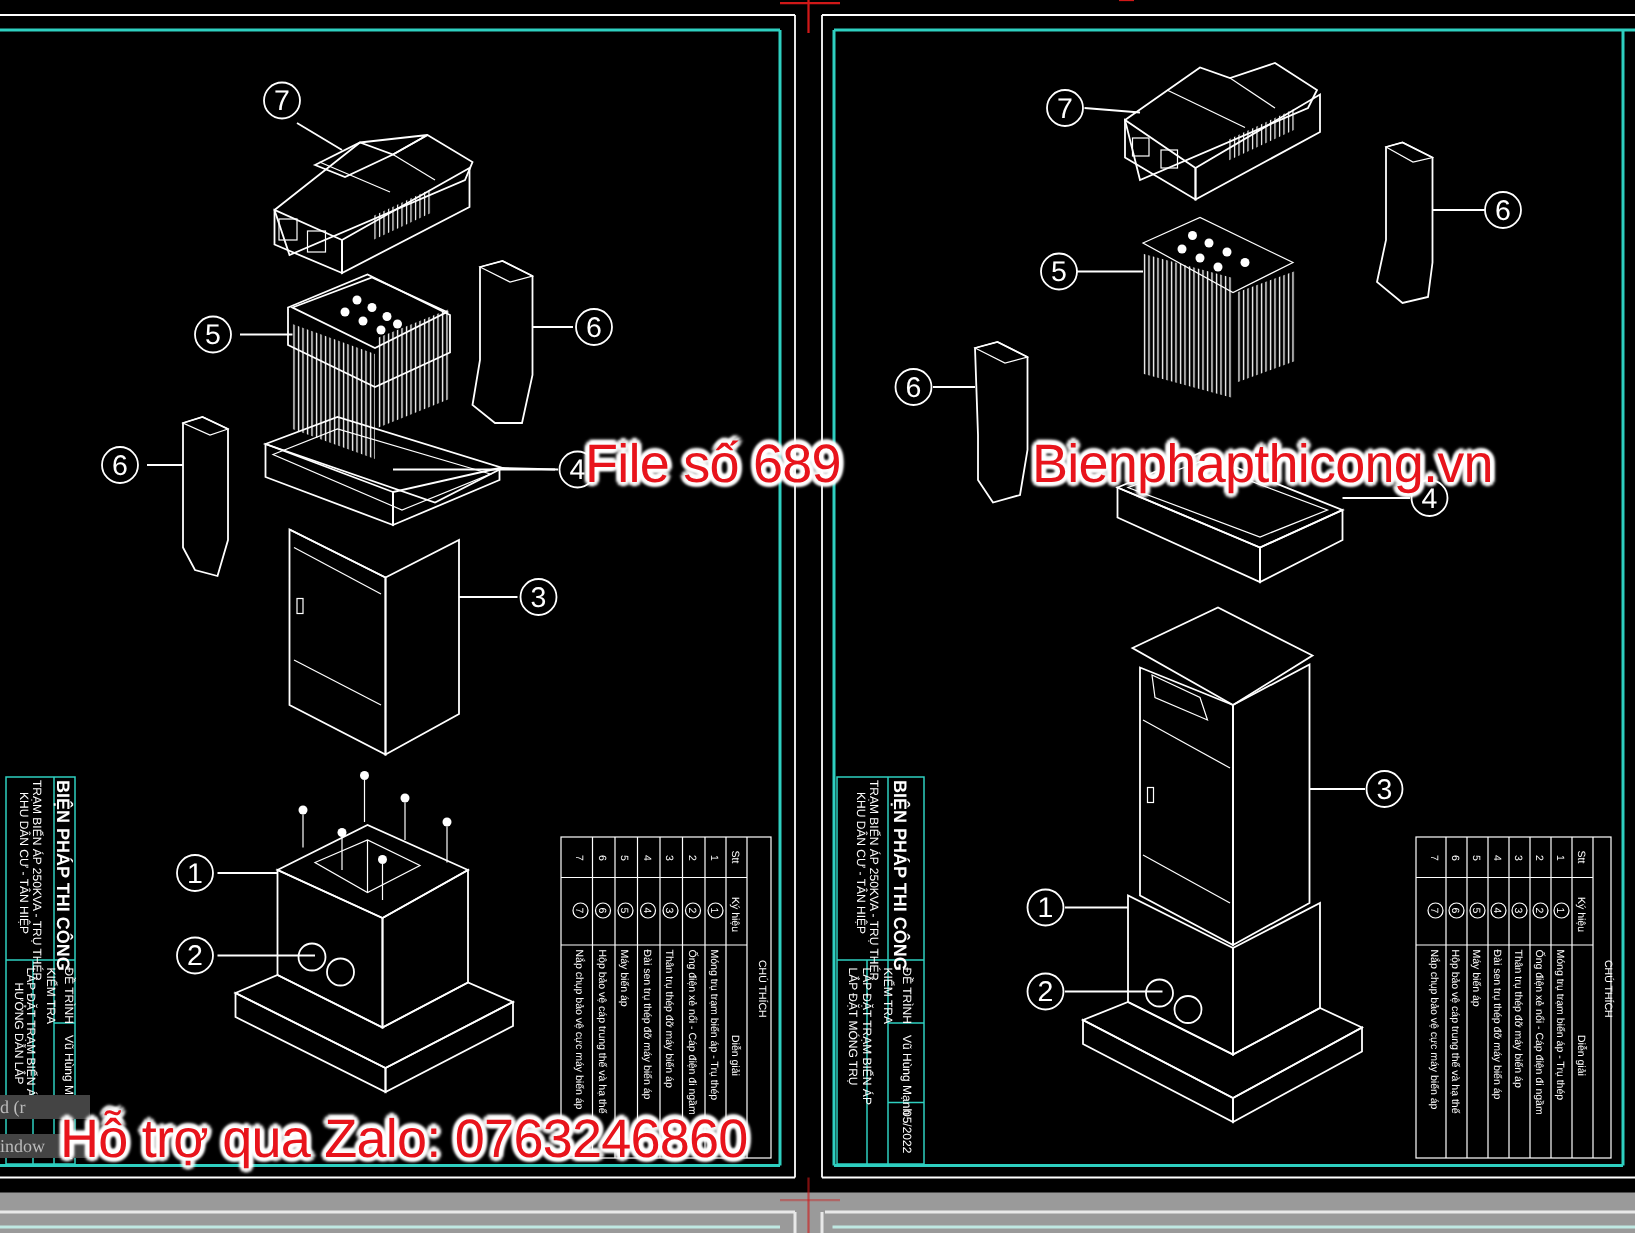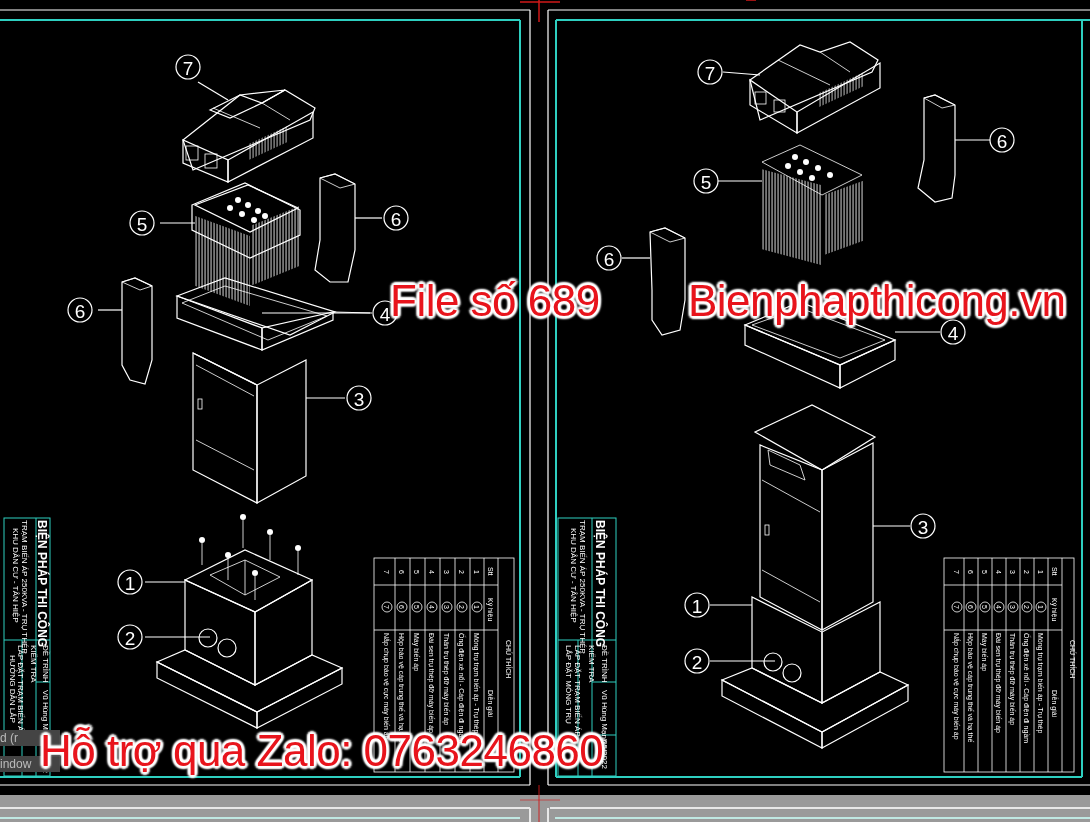--- a/index.html
+++ b/index.html
@@ -1,20 +1,20 @@
 <!DOCTYPE html>
 <html><head>
 <meta charset="utf-8">
 <style>
   html, body { margin: 0; padding: 0; background: #000; }
   body { width: 1090px; height: 822px; position: relative; overflow: hidden; font-family: "Liberation Sans", sans-serif; }
   .canvas { position: absolute; left: 0; top: 0; width: 1090px; height: 822px; }
-  .wm { position: absolute; font-family: "Liberation Sans", sans-serif; color: #e8141c; font-size: 44px; letter-spacing: -0.5px;
-        -webkit-text-stroke: 0; text-shadow: 0 0 2px #fff, 0 0 3px #fff, 2px 2px 2px #fff, -2px -2px 2px #fff, 2px -2px 2px #fff, -2px 2px 2px #fff, 0 3px 2px #fff, 3px 0 2px #fff, 0 -3px 2px #fff, -3px 0 2px #fff; white-space: nowrap; }
-  .cmdline { position: absolute; left: 0; width: 60px; height: 16px; background: #444; color: #bbb; font-family: Liberation Sans, sans-serif; font-size: 12px; line-height: 16px; overflow: hidden; }
+  .wm { position: absolute; font-family: "Liberation Sans", sans-serif; color: #e8141c; font-size: 36px; letter-spacing: -0.5px;
+        -webkit-text-stroke: 0; text-shadow: 0 0 2px #fff, 0 0 3px #fff, 2px 2px 2px #fff, -2px -2px 2px #fff, 2px -2px 2px #fff, -2px 2px 2px #fff, 0 3px 2px #fff, 3px 0 2px #fff, 0 -3px 2px #fff, -3px 0 2px #fff; white-space: nowrap; margin-top: 12px; }
+  .cmdline { position: absolute; left: 0; width: 60px; height: 16px; background: #444; color: #bbb; font-family: Liberation Serif, serif; font-size: 12px; line-height: 16px; overflow: hidden; }
 </style>
 </head>
 <body>
 
 <svg class="canvas" width="1090" height="822" viewBox="0 0 1090 822" xmlns="http://www.w3.org/2000/svg" font-family="Liberation Sans, sans-serif">
   <defs>
     <style>
       .w { stroke: #fff; fill: none; stroke-width: 1.2; }
       .wt { stroke: #fff; fill: none; stroke-width: 0.8; }
       .cy { stroke: #2ecfc0; fill: none; stroke-width: 2; }

